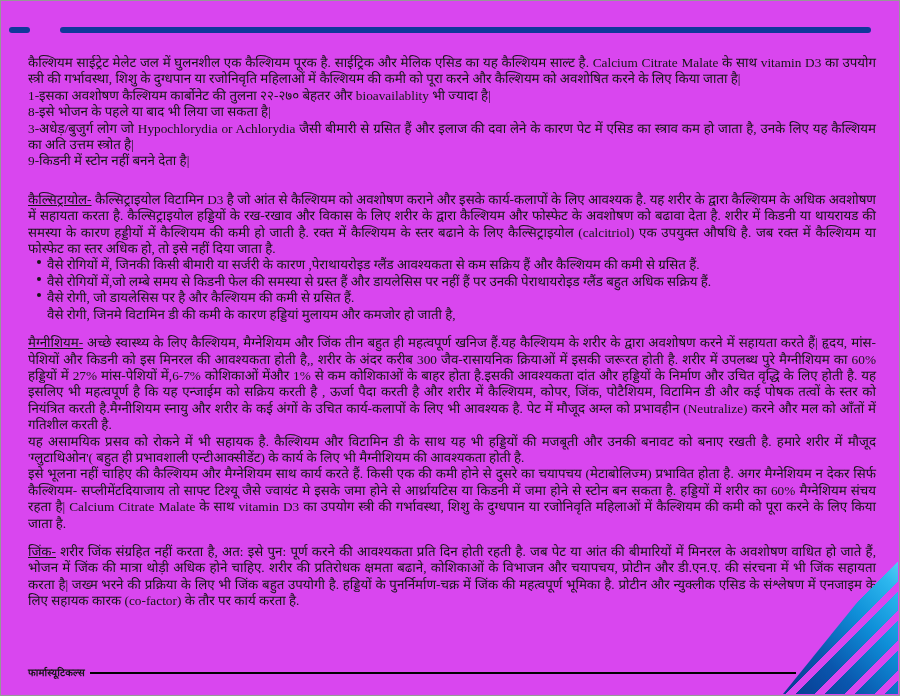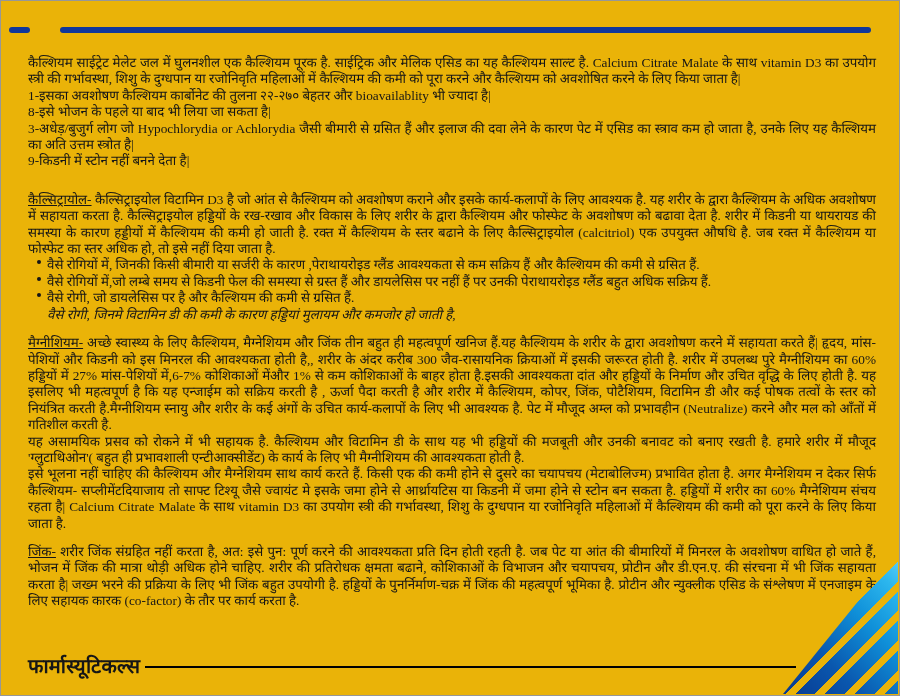--- a/index.html
+++ b/index.html
@@ -1,21 +1,21 @@
 <!DOCTYPE html>
 <html><head>
 <meta charset="utf-8">
 <style>
   html,body{margin:0;padding:0;}
   body{
     width:900px;height:696px;position:relative;background:#e8e8e8;
     font-family:"Liberation Serif","DejaVu Serif",serif;
   }
   .page{
-    position:absolute;inset:0;box-sizing:border-box;background:#eab308;
+    position:absolute;inset:0;box-sizing:border-box;background:#d946ef;
     border:1px solid #979797;overflow:hidden;color:#161616;
   }
   .rule-short{
     position:absolute;left:8px;top:26px;width:21px;height:6px;
     background:#10389b;border-radius:3px;
   }
   .rule-long{
     position:absolute;left:59px;top:26px;width:811px;height:6px;
     background:#10389b;border-radius:3px;
   }
@@ -27,27 +27,27 @@
   .sec-heading{font-weight:normal;text-decoration:underline;}
   .uses-heading{font-weight:bold;text-decoration:underline;display:inline-block;}
   .gap-lg{height:22px;}
   .gap-md{height:12px;}
   .bullets{margin:0;}
   .bullet-item{position:relative;padding-left:19px;}
   .bullet-mark{
     position:absolute;left:9px;top:3px;width:4px;height:4px;border-radius:50%;
     background:#161616;
   }
-  .bullet-item.no-mark{padding-left:19px;font-style:italic;}
+  .bullet-item.no-mark{padding-left:19px;}
   .footer{
     position:absolute;left:27px;bottom:16px;width:768px;
     display:flex;align-items:center;
   }
   .brand{
-    font-weight:bold;font-size:20px;white-space:nowrap;letter-spacing:0.2px;
+    font-weight:bold;font-size:10px;white-space:nowrap;letter-spacing:0.2px;
     font-family:Liberation Sans, sans-serif;
   }
   .footer-rule{flex:1;height:2px;background:#000000;margin-left:5px;margin-top:2px;}
   .corner-stripes{
     position:absolute;right:1px;bottom:1px;width:115px;height:142px;
     background:linear-gradient(45deg,#083a90 0%,#0a57ae 30%,#0f8fd8 60%,#2cb7ee 85%,#66d0f6 100%);
     -webkit-mask:linear-gradient(135deg,
       transparent 0px,transparent 88px,
       #000 88px,#000 102px,transparent 102px,transparent 109px,
       #000 109px,#000 123px,transparent 123px,transparent 130px,

